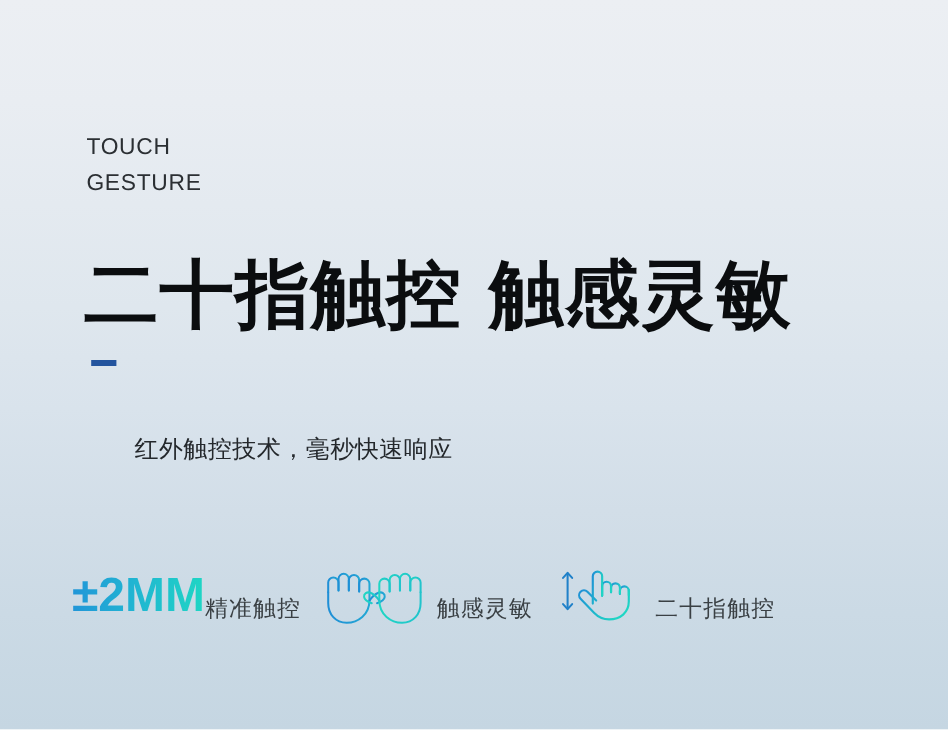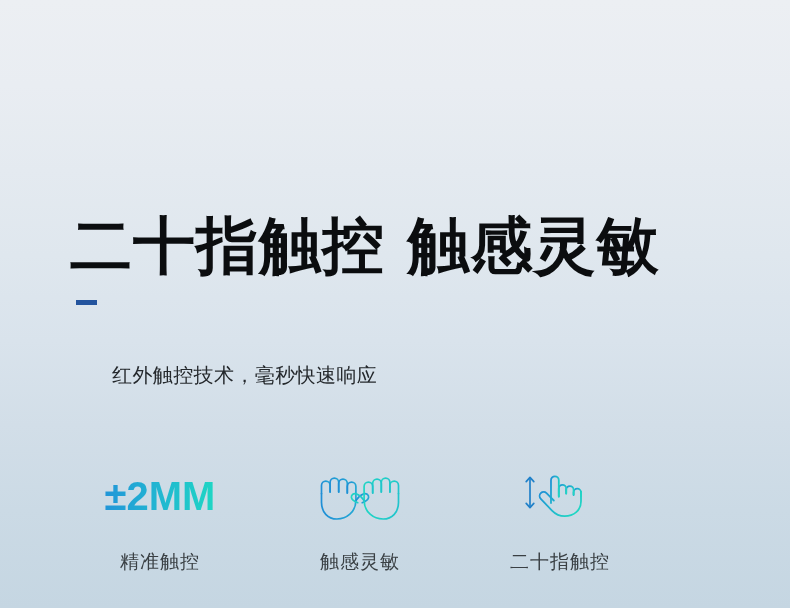--- a/index.html
+++ b/index.html
@@ -85,21 +85,21 @@
     position: absolute;
     left: 60px;
     top: 466px;
     width: 620px;
     display: flex;
     align-items: flex-start;
   }
   .feature {
     width: 200px;
     display: flex;
-    flex-direction: column;
+    flex-direction: row;
     align-items: center;
   }
   .feature-visual {
     height: 60px;
     display: flex;
     align-items: center;
     justify-content: center;
   }
   .feature-label {
     margin-top: 24px;
@@ -125,20 +125,24 @@
     white-space: pre;
   }
 
   .icon-svg { display: block; }
 </style>
 </head>
 <body>
 
 <div id="page">
 
+  <div class="kicker">
+    <div>TOUCH</div>
+    <div>GESTURE</div>
+  </div>
 
   <div class="headline">二十指触控 触感灵敏</div>
 
   <div class="accent-bar"></div>
 
   <div class="subtitle">红外触控技术，毫秒快速响应</div>
 
   <div class="features">
 
     <div class="feature">

